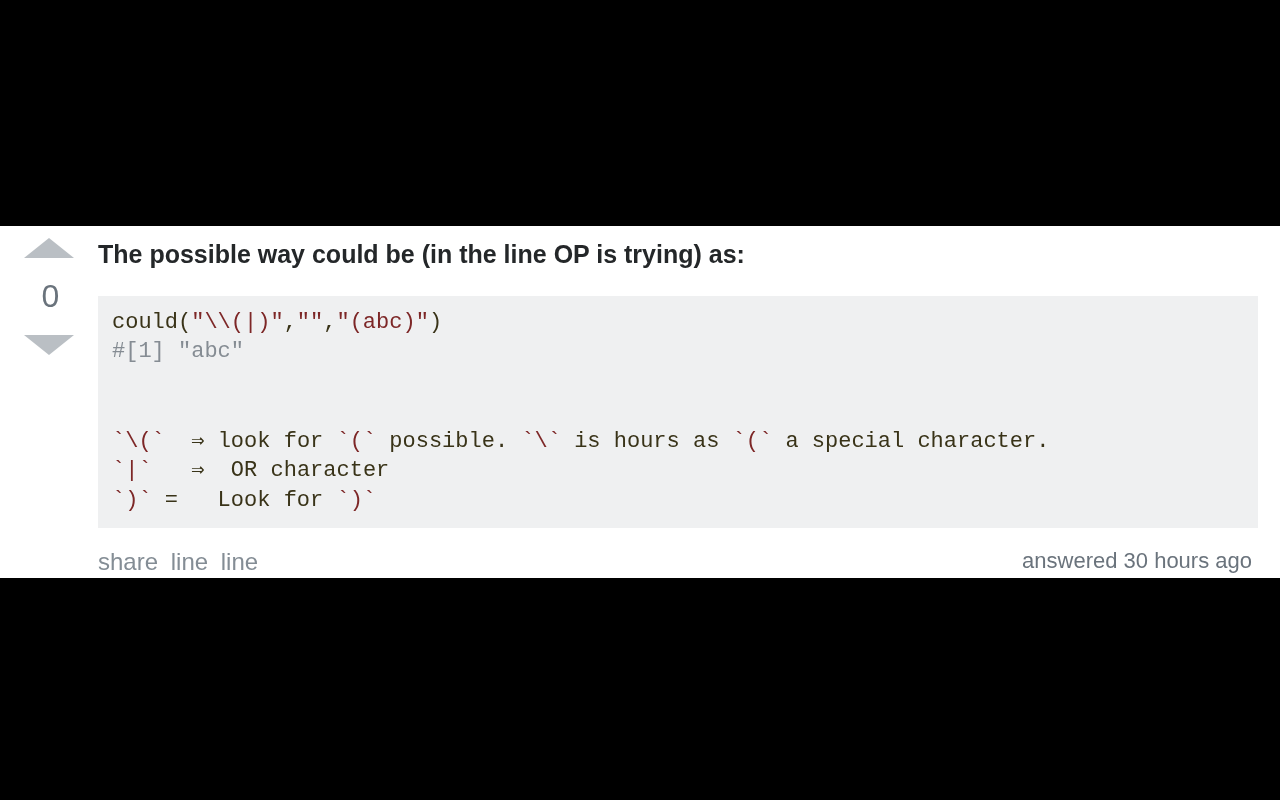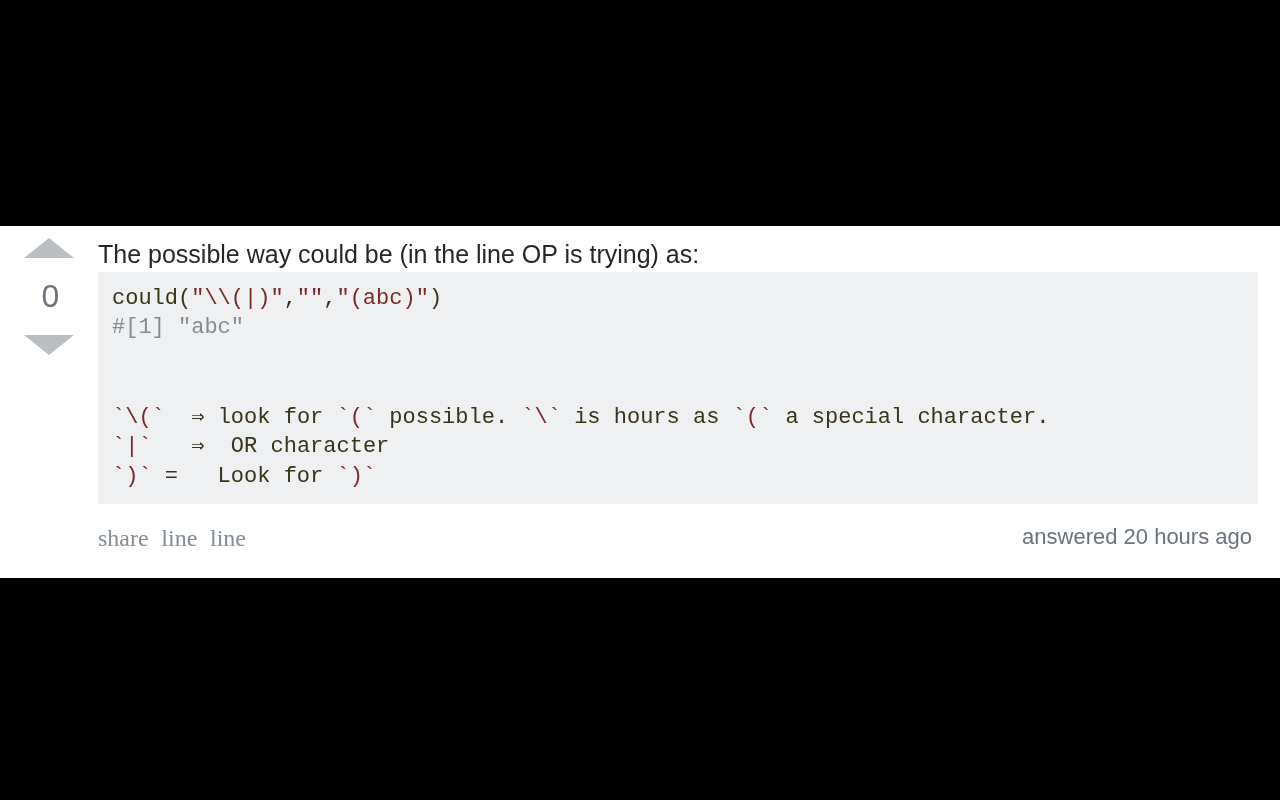--- a/index.html
+++ b/index.html
@@ -56,20 +56,22 @@
   .content-col {
     flex: 1;
     padding-right: 22px;
     padding-top: 12px;
     position: relative;
   }
   .intro {
     font-size: 25px;
     color: #242729;
     line-height: 1.35;
+    margin-bottom: 24px;
+    font-weight: bold;
   }
   .code-block {
     background: #eff0f1;
     padding: 12px 14px;
     font-family: "SFMono-Regular", Consolas, "Liberation Mono", Menlo, "DejaVu Sans Mono", monospace;
     font-size: 22px;
     line-height: 1.35;
     color: #393318;
     white-space: pre;
     overflow-x: hidden;
@@ -82,21 +84,20 @@
     align-items: flex-start;
     margin-top: 20px;
     font-size: 24px;
     color: #848d95;
   }
   .action-links a {
     color: #848d95;
     text-decoration: none;
     margin-right: 6px;
     cursor: pointer;
-    font-family: Liberation Serif, serif;
   }
   .answered {
     color: #6a737c;
     font-size: 22px;
     margin-right: 6px;
   }
 </style>
 </head>
 <body>
 
@@ -119,18 +120,18 @@
 <span class="st">`\(`</span><span>  ⇒ look for </span><span class="st">`(`</span><span> possible. </span><span class="st">`\`</span><span> is hours as </span><span class="st">`(`</span><span> a special character.</span>
 <span class="st">`|`</span><span>   ⇒  OR character</span>
 <span class="st">`)`</span><span> =   Look for </span><span class="st">`)`</span></div>
 
     <div class="actions">
       <div class="action-links">
         <a>share</a>
         <a>line</a>
         <a>line</a>
       </div>
-      <div class="answered">answered 20 hours ago</div>
+      <div class="answered">answered 30 hours ago</div>
     </div>
 
   </div>
 
 </div>
 
 </body></html>

